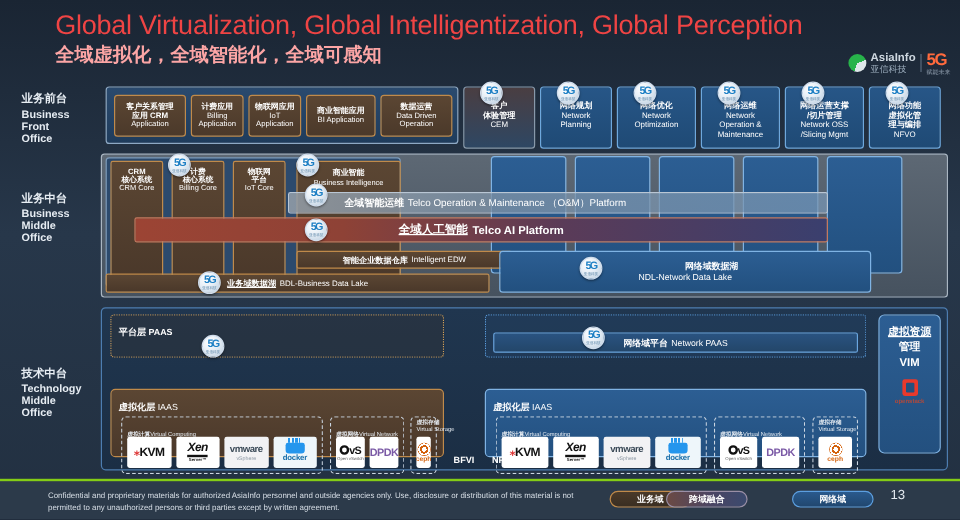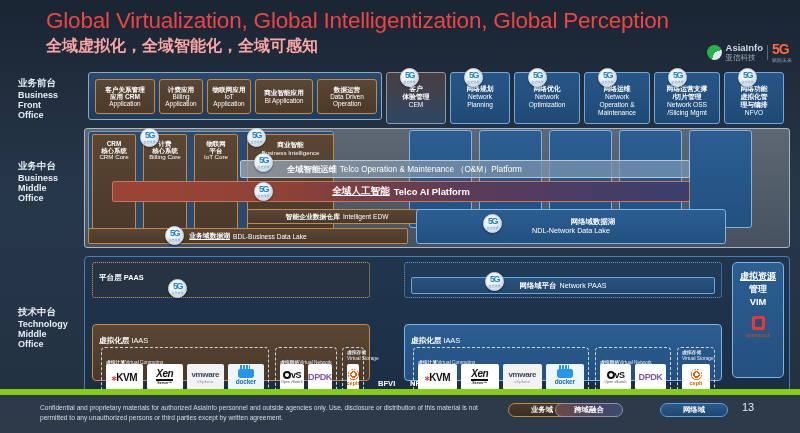--- a/index.html
+++ b/index.html
@@ -237,22 +237,22 @@
   #vim-panel .en{ font-size:9.4px; font-weight:bold; }
   .os-mark{ width:13px; height:14px; margin-top:9px; background:#e8392c; border-radius:2px;
      position:relative; }
   .os-mark:after{ content:""; position:absolute; left:3px; top:3px; width:7px; height:8px;
      background:#23507f; border-radius:1px; }
   #vim-panel .ostxt{ font-size:5px; color:#b04a3c; font-weight:bold; margin-top:2px; }
 
   .fabric-label{ position:absolute; font-size:7.6px; font-weight:bold; color:#ffffff; }
 
   
-  #footer{ position:absolute; left:0; bottom:0; width:800px; height:44px;
-    background:#2c3a4a; border-top:6px solid #84cc16; }
+  #footer{ position:absolute; left:0; bottom:0; width:800px; height:34px;
+    background:#2c3a4a; border-top:2px solid #84cc16; }
   #confidential{ position:absolute; left:40px; top:8px; width:460px;
     font-size:6.6px; line-height:1.45; color:#d7dee6; }
   .legend-chip{
     position:absolute; top:8px; height:14px; width:68px; border-radius:7px;
     display:flex; align-items:center; justify-content:center;
     font-size:7.4px; font-weight:bold; color:#fff;
   }
   #chip-biz{ left:508px; border:1px solid #c08a4a; background:linear-gradient(180deg,#4a3a2a,#3a2e22); }
   #chip-cross{ left:555px; border:1px solid #9a8fa6;
      background:linear-gradient(90deg,#6b4a44 0%,#4b4563 55%,#3b4a6e 100%); }

